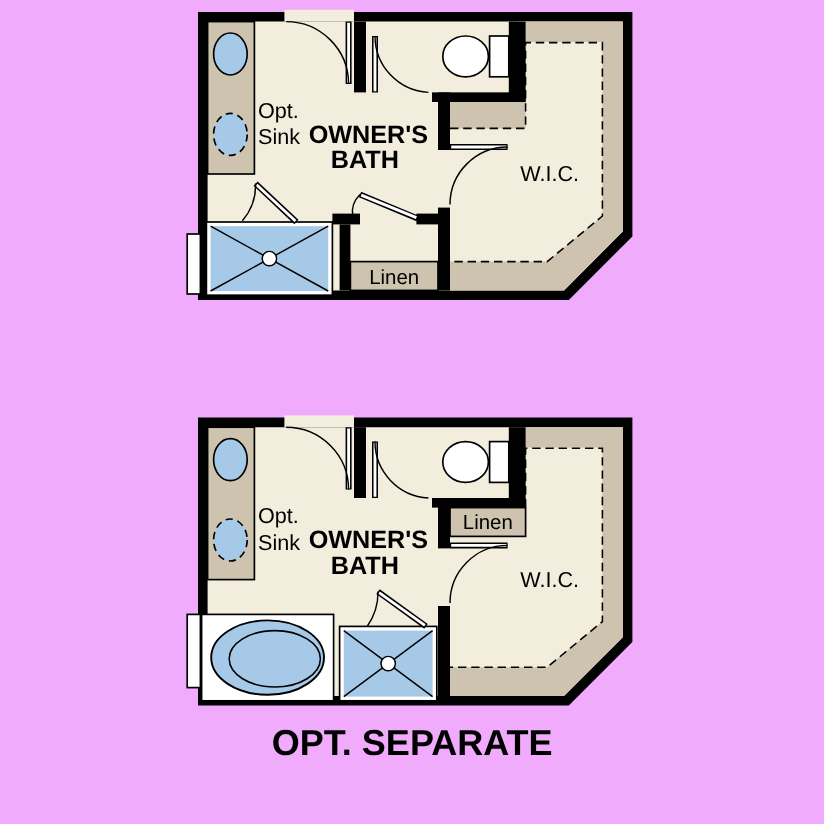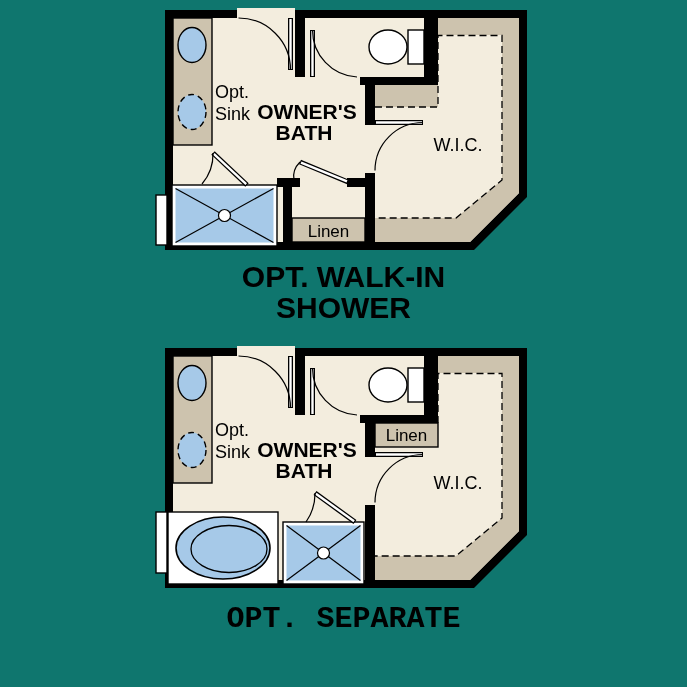--- a/index.html
+++ b/index.html
@@ -1,25 +1,25 @@
 <!DOCTYPE html>
 <html style="--wall: #000000; --floor: #f3edde; --tan: #cdc3ae; --blue: #a6c9e8;"><head>
 <meta charset="utf-8">
 <style>
   html,body{margin:0;padding:0;background:#fff;}
-  .page{position:relative;width:687px;height:687px;background:#0f766e;overflow:hidden;
+  .page{position:relative;width:687px;height:687px;background:#f0abfc;overflow:hidden;
         font-family:"Liberation Sans",sans-serif;}
   .plan-svg{position:absolute;left:150px;width:380px;height:252px;}
   .plan-top{top:8px;}
   .plan-bottom{top:346px;}
   .caption{position:absolute;left:0;width:687px;text-align:center;
            font-family:"Liberation Sans",sans-serif;font-weight:700;
            font-size:30px;line-height:31px;color:#000;}
   .caption-1{top:261px;}
-  .caption-2{top:604px;font-family:Liberation Mono, monospace;}
+  .caption-2{top:604px;}
   
   .wall{fill:var(--wall,#000);}
   .floor{fill:var(--floor,#f3edde);}
   .tan{fill:var(--tan,#cdc3ae);}
   .stroked{stroke:#000;stroke-width:1.4;}
   .blue{fill:var(--blue,#a6c9e8);}
   .whitefix{fill:#fff;}
   .dash{fill:none;stroke:#000;stroke-width:1.3;stroke-dasharray:7 4;}
   .arc{fill:none;stroke:#000;stroke-width:1.2;}
   .leaf-b{stroke:#000;stroke-width:5;fill:none;}
@@ -105,24 +105,20 @@
     <g>
       <text class="t18" x="57" y="90">Opt.</text>
       <text class="t18" x="57" y="112">Sink</text>
       <text class="tb21 mid" x="149" y="111">OWNER'S</text>
       <text class="tb21 mid" x="146" y="132">BATH</text>
       <text class="t17 mid" x="170.5" y="229">Linen</text>
       <text class="t18 mid" x="300" y="143">W.I.C.</text>
     </g>
   </svg>
 
-  <div class="caption caption-1">
-    <span>OPT. WALK-IN</span><br>
-    <span>SHOWER</span>
-  </div>
 
   <svg class="plan-svg plan-bottom" viewBox="-8 0 380 252">
     <g>
       <polygon class="wall" points="7,2 369,2 369,189 316,242 7,242"></polygon>
       <polygon class="floor" points="15,10 361,10 361,185 312,234 15,234"></polygon>
       <rect class="floor" x="79" y="0" width="58" height="10"></rect>
       <polygon class="tan" points="274,10 361,10 361,185 312,234 217,234 217,69 274,69"></polygon>
       <polygon class="floor" points="280,27 344,27 344,172 298,210 217,210 217,101 280,101"></polygon>
       <path class="dash" d="M 280,77 V 27.5 H 344 V 172 L 298,210 H 217"></path>
       <rect class="tan stroked" x="15" y="10" width="39" height="127"></rect>

